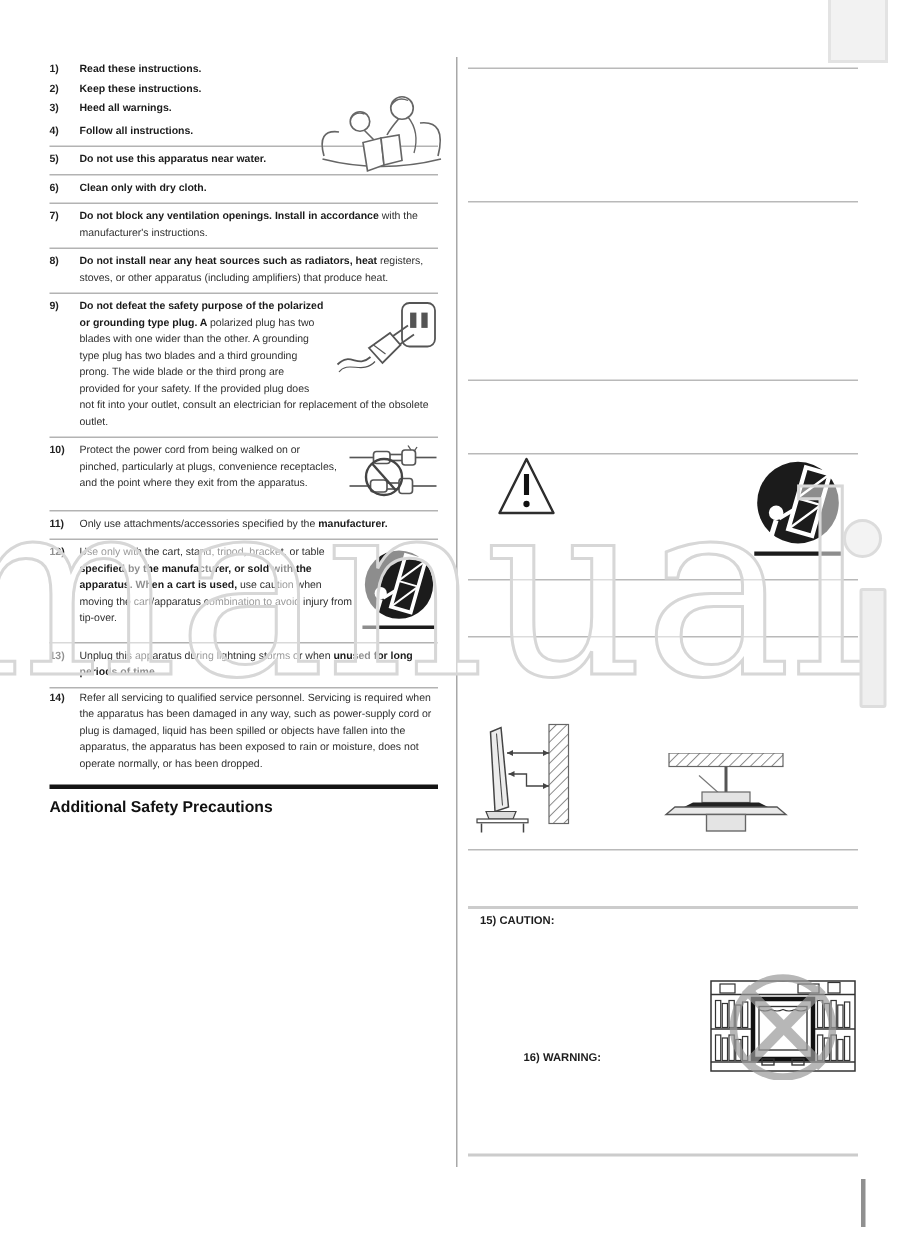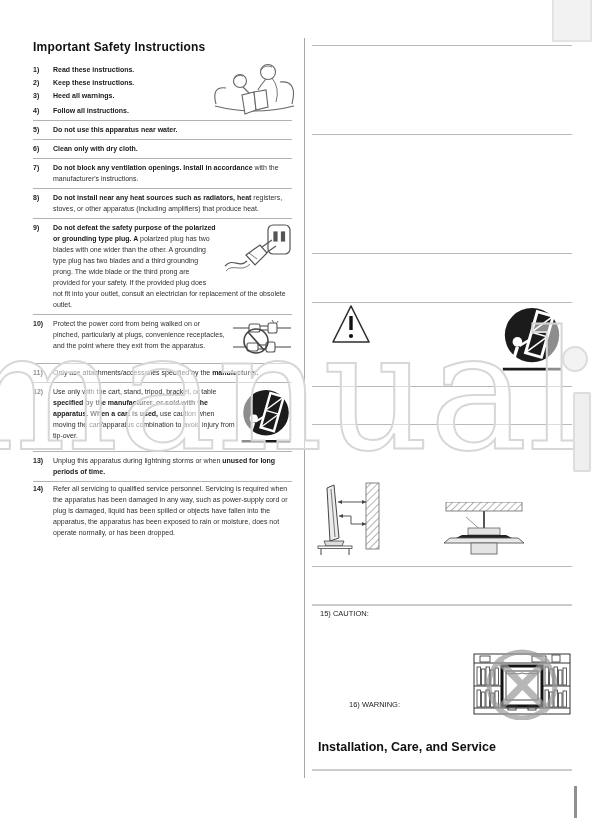--- a/index.html
+++ b/index.html
@@ -19,21 +19,21 @@
   .sub-heading{margin-top:7px;border-top:3px solid #141414;padding-top:6px;
                font-size:10.5px;font-weight:bold;color:#111;}
 
   
   .divider{position:absolute;left:304px;top:38px;width:1px;height:740px;background:#a8a8a8;}
 
   
   .rline{position:absolute;left:312px;width:260px;border-top:1px solid #b9b9b9;}
   .rline.thick{border-top:2px solid #cccccc;}
   .abs{position:absolute;}
-  .small-label{font-size:7.5px;font-weight:normal;color:#1d1d1d;}
+  .small-label{font-size:7.5px;font-weight:bold;color:#1d1d1d;}
   .section-heading{font-size:12.5px;font-weight:bold;color:#111;}
 
   
   .watermark{position:absolute;left:-38px;top:310px;font-family:"DejaVu Serif", serif;
              font-size:165px;line-height:1;letter-spacing:0px;
              color:rgba(255,255,255,0.5);-webkit-text-stroke:2px #d7d7d7;
              pointer-events:none;white-space:nowrap;}
   .wm-dot{position:absolute;left:562px;top:346px;width:22px;height:22px;border-radius:50%;
           background:#f3f3f3;border:2px solid #dcdcdc;pointer-events:none;}
   .wm-bar{position:absolute;left:573px;top:392px;width:14px;height:76px;
@@ -43,21 +43,20 @@
   .wm-bottom{position:absolute;left:574px;top:786px;width:3px;height:32px;background:#909090;}
 
   svg{display:block;}
 </style>
 </head>
 <body>
 
 <div class="page">
 
   <div class="left-col">
-    <h1 class="doc-title">Important Safety Instructions</h1>
     <div>
         <div class="item no-sep">
     <span class="num">1)</span>
     <div class="body"><span class="b">Read these instructions.</span></div>
   </div>
         <div class="item no-sep">
     <span class="num">2)</span>
     <div class="body"><span class="b">Keep these instructions.</span></div>
   </div>
         <div class="item no-sep">
@@ -147,20 +146,21 @@
   </div>
         <div class="item">
     <span class="num">13)</span>
     <div class="body"><span>Unplug this apparatus during lightning storms or when </span><span class="b">unused for long periods of time.</span></div>
   </div>
         <div class="item no-sep">
     <span class="num">14)</span>
     <div class="body"><span>Refer all servicing to qualified service personnel. Servicing is required when the apparatus has been damaged in any way, such as power-supply cord or plug is damaged, liquid has been spilled or objects have fallen into the apparatus, the apparatus has been exposed to rain or moisture, does not operate normally, or has been dropped.</span></div>
   </div>
       </div>
+    <div class="sub-heading">Additional Safety Precautions</div>
   </div>
 
   <svg class="abs" style="left:210px;top:62px;" width="88" height="56" viewBox="0 0 88 56">
     <g fill="none" stroke="#666" stroke-width="1.1">
       <path d="M6,42 Q1,24 16,26"></path>
       <path d="M82,42 Q88,18 70,20"></path>
       <path d="M5,44 Q44,54 84,44"></path>
       <circle cx="30" cy="19" r="6.5"></circle>
       <path d="M24,17 q3,-5 9,-3" stroke-width="0.9"></path>
       <circle cx="58" cy="10" r="7.5"></circle>
@@ -286,21 +286,20 @@
     </g>
     <g stroke="#9a9a9a" opacity="0.7" fill="none">
       <circle cx="50" cy="39" r="33" stroke-width="5"></circle>
       <line x1="25" y1="13" x2="76" y2="65" stroke-width="7"></line>
       <line x1="76" y1="13" x2="25" y2="65" stroke-width="7"></line>
     </g>
   </svg>
 
   <div class="abs small-label" style="left:320px;top:700px;margin-left:29px;">16) WARNING:</div>
 
-  <div class="abs section-heading" style="left:318px;top:740px;">Installation, Care, and Service</div>
 
   <div class="rline thick" style="top:769px;"></div>
 
   <div class="watermark">manual</div>
   <div class="wm-dot"></div>
   <div class="wm-bar"></div>
   <div class="wm-top"></div>
   <div class="wm-bottom"></div>
 
 </div>

